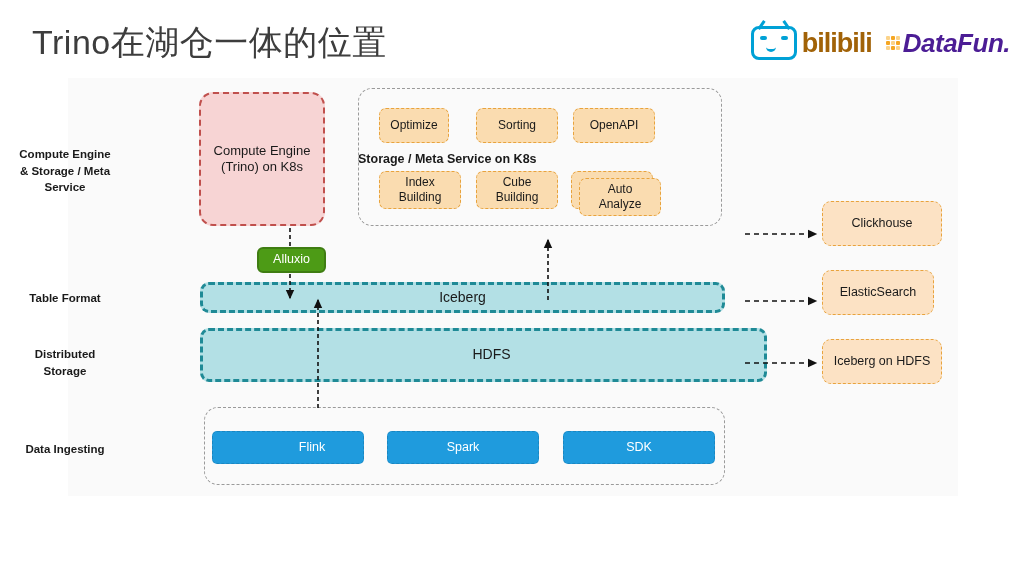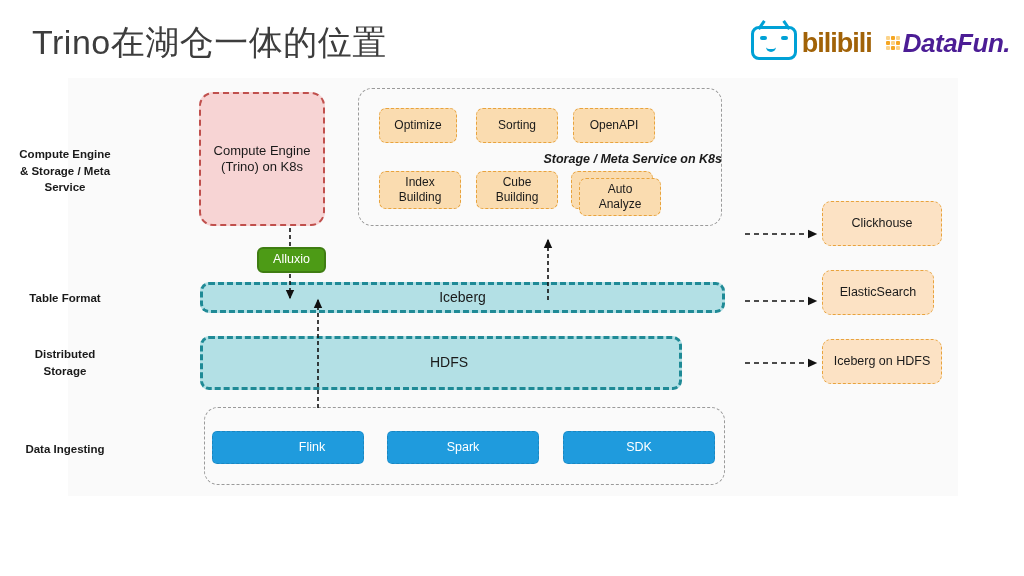--- a/index.html
+++ b/index.html
@@ -141,22 +141,22 @@
 
   
   .group-dashed {
     position: absolute;
     border: 1.8px dashed #9a9a9a;
     border-radius: 14px;
     box-sizing: border-box;
   }
   .group-title {
     position: absolute;
-    width: 100%; text-align: right;
-    font-size: 12.5px; font-weight: bold; color: #1a1a1a; font-style: italic;
+    width: 100%; text-align: left;
+    font-size: 12.5px; font-weight: bold; color: #1a1a1a;
   }
 
   
   .arrow-svg { position: absolute; overflow: visible; }
 </style>
 </head>
 <body>
 
 <div class="slide">
 
@@ -194,31 +194,31 @@
   <div class="row-label" style="top:346px;">Distributed<br>Storage</div>
   <div class="row-label" style="top:441px;">Data Ingesting</div>
 
   <div class="box box-compute" style="left:199px; top:92px; width:126px; height:134px;">Compute Engine<br>(Trino) on K8s</div>
 
   <div class="box box-alluxio" style="left:257px; top:247px; width:69px; height:26px;">Alluxio</div>
 
   <div class="group-dashed" style="left:358px; top:88px; width:364px; height:138px;"></div>
   <div class="group-title" style="left:358px; top:152px; width:364px;">Storage / Meta Service on K8s</div>
 
-  <div class="box box-service" style="left:379px; top:108px; width:78px; height:35px;">Optimize</div>
+  <div class="box box-service" style="left:379px; top:108px; width:70px; height:35px;">Optimize</div>
   <div class="box box-service" style="left:476px; top:108px; width:82px; height:35px;">Sorting</div>
   <div class="box box-service" style="left:573px; top:108px; width:82px; height:35px;">OpenAPI</div>
 
   <div class="box box-service" style="left:379px; top:171px; width:82px; height:38px;">Index<br>Building</div>
   <div class="box box-service" style="left:476px; top:171px; width:82px; height:38px;">Cube<br>Building</div>
   <div class="box box-service" style="left:571px; top:171px; width:82px; height:38px;"></div>
   <div class="box box-service" style="left:579px; top:178px; width:82px; height:38px;">Auto<br>Analyze</div>
 
   <div class="box box-blue-layer" style="left:200px; top:282px; width:525px; height:31px;">Iceberg</div>
-  <div class="box box-blue-layer" style="left:200px; top:336px; width:482px; height:54px;padding-left:16px;">HDFS</div>
+  <div class="box box-blue-layer" style="left:200px; top:328px; width:567px; height:54px;padding-left:16px;">HDFS</div>
 
   <div class="group-dashed" style="left:204px; top:407px; width:521px; height:78px;"></div>
   <div class="box box-ingest" style="left:212px; top:431px; width:152px; height:33px;padding-left:48px;">Flink</div>
   <div class="box box-ingest" style="left:387px; top:431px; width:152px; height:33px;">Spark</div>
   <div class="box box-ingest" style="left:563px; top:431px; width:152px; height:33px;">SDK</div>
 
   <div class="box box-right" style="left:822px; top:201px; width:120px; height:45px;">Clickhouse</div>
   <div class="box box-right" style="left:822px; top:270px; width:112px; height:45px;">ElasticSearch</div>
   <div class="box box-right" style="left:822px; top:339px; width:120px; height:45px;">Iceberg on HDFS</div>
 

